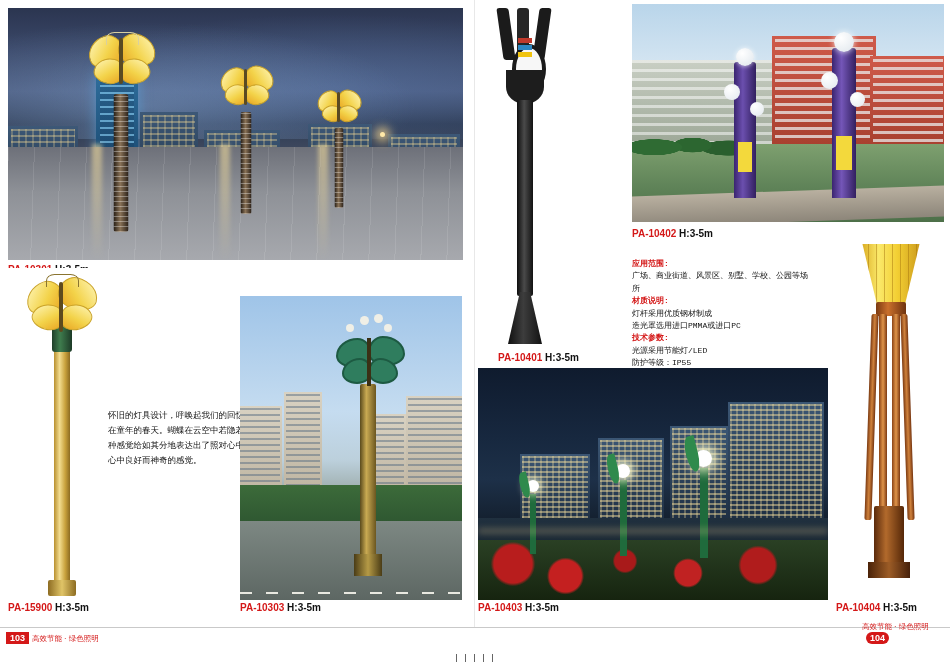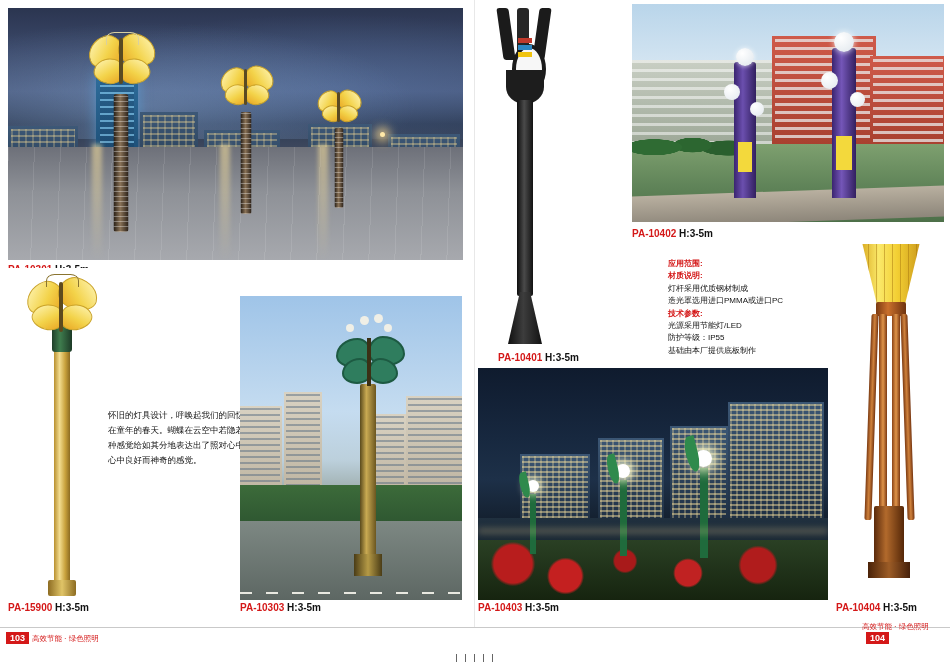--- a/index.html
+++ b/index.html
@@ -95,21 +95,21 @@
       radial-gradient(circle at 25% 60%,#c42020 0 6%,rgba(0,0,0,0) 7%),
       radial-gradient(circle at 42% 35%,#a81a1a 0 5%,rgba(0,0,0,0) 6%),
       radial-gradient(circle at 60% 55%,#c02222 0 6%,rgba(0,0,0,0) 7%),
       radial-gradient(circle at 80% 42%,#b01c1c 0 6%,rgba(0,0,0,0) 7%),
       linear-gradient(180deg,#2a4024,#16240f);}
 
   
   .p10404{left:836px;top:240px;width:110px;height:360px;background:#fff;}
 
   
-  .specs{position:absolute;left:668px;top:258px;width:180px;font-size:8px;line-height:1.55;color:#111;}
+  .specs{position:absolute;left:632px;top:258px;width:180px;font-size:8px;line-height:1.55;color:#111;font-family:Liberation Mono, monospace;}
   .specs .hdr{color:#d41818;font-weight:bold;}
   .poem{position:absolute;left:108px;top:408px;width:172px;font-size:8.5px;line-height:1.75;color:#111;}
 
   
   .folio{position:absolute;bottom:22px;font-size:9px;color:#333;}
   .folio .num{display:inline-block;background:#d41818;color:#fff;padding:1px 4px;font-weight:bold;margin-right:3px;}
   .folio .txt{color:#d41818;font-size:7.5px;}
   .footline{position:absolute;left:0;bottom:38px;width:100%;height:1px;background:#c9c9c9;}
   .spine{position:absolute;left:474px;top:0;width:1px;height:628px;background:#e8e8e8;}
   .tickmarks{position:absolute;left:456px;bottom:4px;width:40px;height:8px;
@@ -289,20 +289,21 @@
           background:radial-gradient(circle at 35% 30%,#ffffff,#e2e8ee);"></div>
       <div style="position:absolute;left:16px;top:106px;width:16px;height:34px;background:#f3d93c;"></div>
     </div>
   </div>
   <div class="caption" style="left:632px;top:228px;">
     <span>PA-10402</span> <span class="hh">H:3-5m</span>
   </div>
 
   <div class="specs">
     <div class="hdr">应用范围:</div>
+    <div>广场、商业街道、风景区、别墅、学校、公园等场所</div>
     <div class="hdr">材质说明:</div>
     <div style="white-space:pre-line">灯杆采用优质钢材制成
 造光罩选用进口PMMA或进口PC</div>
     <div class="hdr">技术参数:</div>
     <div>光源采用节能灯/LED</div>
     <div>防护等级：IP55</div>
     <div>基础由本厂提供底板制作</div>
   </div>
 
   <div class="photo p10403">
@@ -361,17 +362,17 @@
     <span>PA-10404</span> <span class="hh">H:3-5m</span>
   </div>
 
   <div class="spine"></div>
   <div class="footline"></div>
 
   <div class="folio" style="left:6px;">
     <span class="num">103</span><span class="txt">高效节能 · 绿色照明</span>
   </div>
   <div class="folio" style="left:862px;">
-    <span class="txt">高效节能 · 绿色照明</span><span class="num" style="margin-left:4px;margin-right:0;">104</span>
+    <span class="txt">高效节能 · 绿色照明</span><span class="num" style="margin-left:4px;margin-right:0;border-radius:6px;">104</span>
   </div>
 
   <div class="tickmarks"></div>
 </div>
 
 </body></html>

